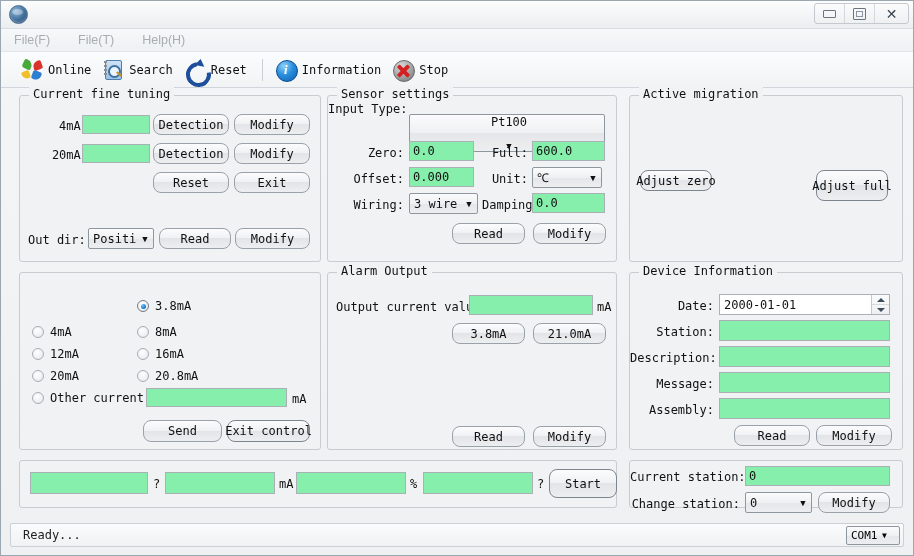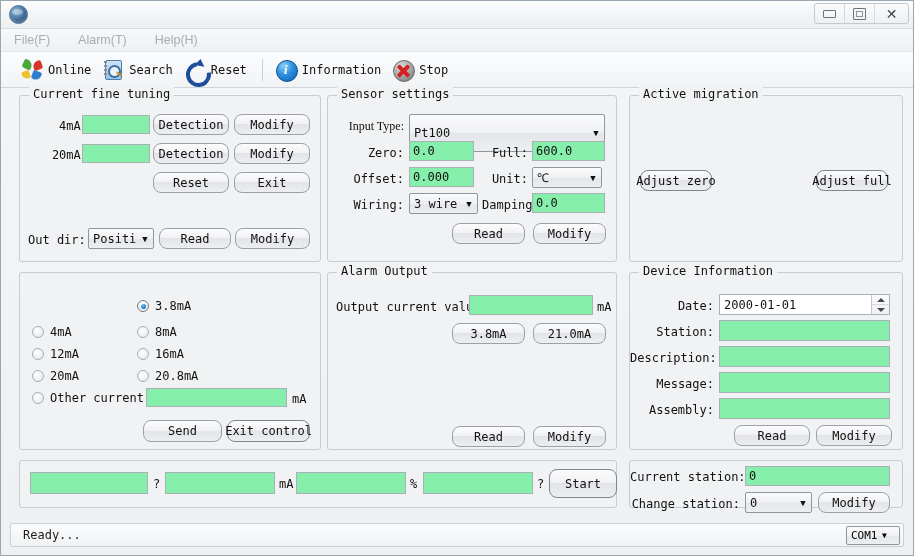--- a/index.html
+++ b/index.html
@@ -296,21 +296,21 @@
           <i class="gl-max"></i>
         </div>
       <div class="win-btn">
           <span class="gl-close">✕</span>
         </div>
     </div>
   </div>
 
   <div class="menubar">
     <div class="menu-item">File(F)</div>
-    <div class="menu-item">Alarm(T)</div>
+    <div class="menu-item">File(T)</div>
     <div class="menu-item">Help(H)</div>
   </div>
 
   <div class="toolbar">
 
     <div class="tb-btn">
       <span class="tbi ic-online">
         <i class="g"></i>
           <i class="r"></i>
           <i class="b"></i>
@@ -380,22 +380,22 @@
         <span class="cval">Positive</span>
         <span class="carrow">▼</span>
       </div>
       <div class="btn" style="left:139px; top:132px; width:72px; height:21px;">Read</div>
       <div class="btn" style="left:215px; top:132px; width:75px; height:21px;">Modify</div>
     </div>
 
     <div class="group" style="left:326px; top:7px; width:288px; height:165px;">
       <div class="legend">Sensor settings</div>
 
-      <div class="lbl r" style="left:0px; top:23px; width:76px;font-family:Liberation Serif, serif;">Input Type:</div>
-      <div class="combo" style="left:81px; top:18px; width:196px; height:38px;">
+      <div class="lbl r" style="left:0px; top:6px; width:76px;">Input Type:</div>
+      <div class="combo" style="left:81px; top:18px; width:196px; height:38px;flex-direction:column;">
         <span class="cval">Pt100</span>
         <span class="carrow">▼</span>
       </div>
 
       <div class="lbl r" style="left:0px; top:50px; width:76px;">Zero:</div>
       <input class="tf" style="left: 81px; top: 45px; width: 65px; height: 20px;" value="0.0">
       <div class="lbl r" style="left:152px; top:50px; width:48px;">Full:</div>
       <input class="tf" style="left: 204px; top: 45px; width: 73px; height: 20px;" value="600.0">
 
       <div class="lbl r" style="left:0px; top:76px; width:76px;">Offset:</div>
@@ -415,21 +415,21 @@
       <input class="tf" style="left: 204px; top: 97px; width: 73px; height: 20px;" value="0.0">
 
       <div class="btn" style="left:124px; top:127px; width:73px; height:21px;">Read</div>
       <div class="btn" style="left:205px; top:127px; width:73px; height:21px;">Modify</div>
     </div>
 
     <div class="group" style="left:628px; top:7px; width:272px; height:165px;">
       <div class="legend">Active migration</div>
 
       <div class="btn raised" style="left:10px; top:74px; width:72px; height:21px;">Adjust zero</div>
-      <div class="btn raised" style="left:186px; top:74px; width:72px; height:21px;">Adjust full</div>
+      <div class="btn raised" style="left:186px; top:74px; width:72px; height:31px;">Adjust full</div>
     </div>
 
     <div class="group" style="left:18px; top:184px; width:300px; height:176px;">
 
       <div class="radio on" style="left:117px; top:26px;">
         <span class="rdot"></span>
         <span>3.8mA</span>
       </div>
 
       <div class="radio" style="left:12px; top:52px;">

